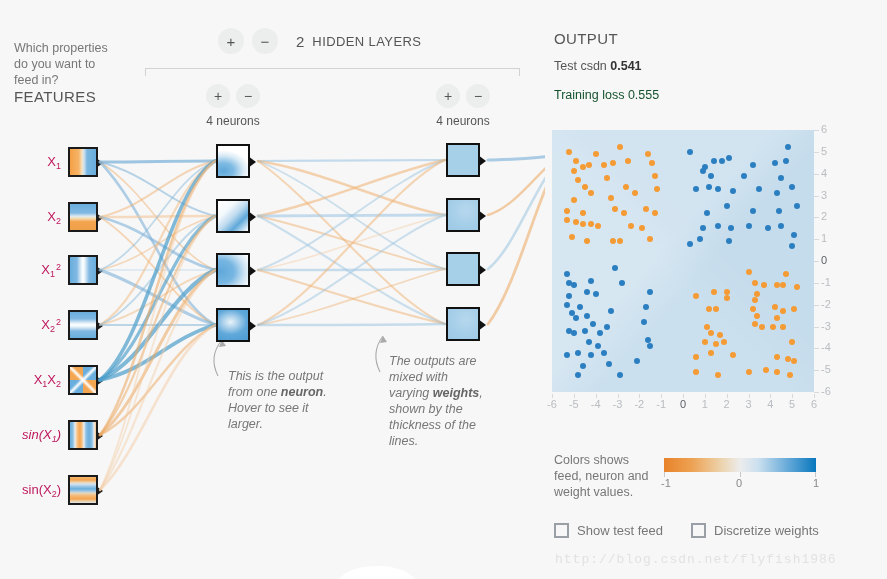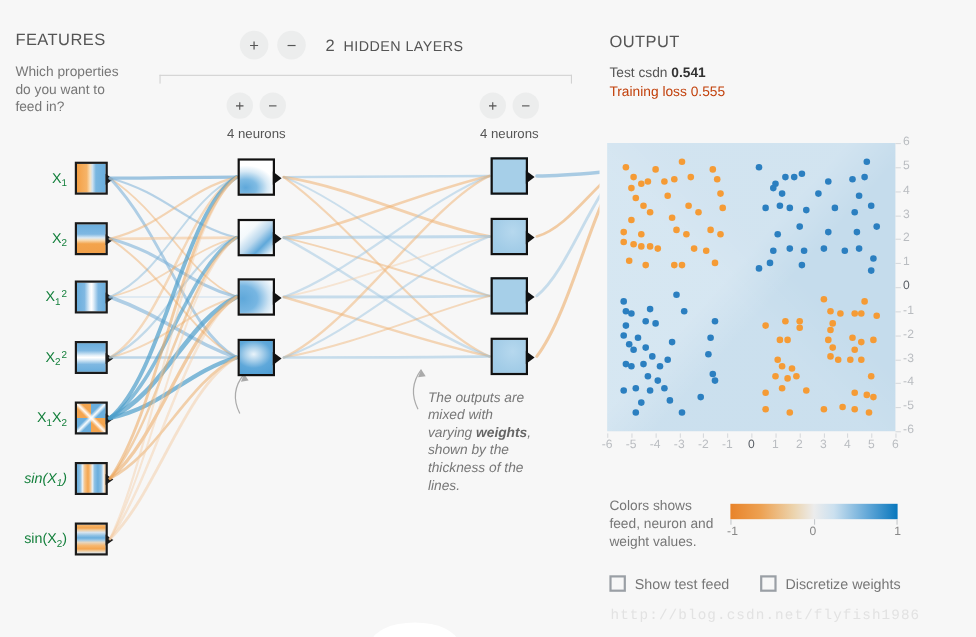--- a/index.html
+++ b/index.html
@@ -21,21 +21,21 @@
     margin-top:12px; font-size:12.5px; line-height:16px; color:#777;
     width:96px;
   }
 
   
   .feature-row {
     position:absolute; display:flex; align-items:center; height:34px;
   }
   .feature-label {
     width:58px; text-align:right; padding-right:7px;
-    font-size:13px; color:#15803d; white-space:nowrap;
+    font-size:13px; color:#be185d; white-space:nowrap;
   }
   .feature-label sub { font-size:9px; vertical-align:-3px; }
   .feature-label sup { font-size:9px; vertical-align:4px; margin-left:1px;}
   .node {
     width:30px; height:30px; border:2px solid #1a1a1a; position:relative;
     background:#8fc4e8;
   }
   .node::after{
     content:""; position:absolute; right:-7px; top:9px;
     border-top:5px solid transparent; border-bottom:5px solid transparent;
@@ -109,21 +109,21 @@
     position:absolute; font-size:12.5px; line-height:16px; color:#777;
     font-style:italic; width:105px;
   }
   .annot b { font-style:italic; font-weight:700; color:#666; }
 
   
   #output-col { position:absolute; left:554px; top:30px; }
   #output-title { font-size:15px; color:#555; letter-spacing:.4px; }
   #test-loss { margin-top:12px; font-size:12.5px; color:#555; }
   #test-loss b { font-weight:700; color:#333; }
-  #train-loss { margin-top:3px; font-size:12.5px; color:#c2410c; }
+  #train-loss { margin-top:15px; font-size:12.5px; color:#14532d; }
 
   
   #heatmap-wrap { position:absolute; left:552px; top:130px; width:262px; height:262px; }
   #heatmap {
     position:absolute; inset:0;
     background:
       linear-gradient(132deg, rgba(255,255,255,.22) 0%, rgba(255,255,255,.22) 44%, rgba(190,216,234,0) 56%, rgba(190,216,234,0) 100%),
       linear-gradient(45deg, rgba(255,255,255,.10) 0%, rgba(255,255,255,.10) 46%, rgba(255,255,255,0) 60%),
       #c5dcec;
   }
@@ -165,22 +165,22 @@
     position:absolute; left:338px; top:566px; width:78px; height:36px;
     background:#fff; border-radius:50%;
   }
 </style>
 </head>
 <body>
 
 <div class="root">
 
   <div id="features-col">
+    <div id="features-desc">Which properties do you want to feed in?</div>
     <div id="features-title">FEATURES</div>
-    <div id="features-desc">Which properties do you want to feed in?</div>
   </div>
 
   <div id="feature-list">
       <div class="feature-row" style="left: 10px; top: 145px;">
         <div class="feature-label">X<sub>1</sub></div>
         <div class="node t-x1"></div>
       </div>
       <div class="feature-row" style="left: 10px; top: 200px;">
         <div class="feature-label">X<sub>2</sub></div>
         <div class="node t-x2"></div>
@@ -309,20 +309,23 @@
   <div class="hn hn-a" style="left:216px; top:144px;"></div>
   <div class="hn hn-b" style="left:216px; top:199px;"></div>
   <div class="hn hn-c" style="left:216px; top:253px;"></div>
   <div class="hn hn-d" style="left:216px; top:308px;"></div>
 
   <div class="hn hn-flat" style="left:446px; top:143px;"></div>
   <div class="hn hn-flat2" style="left:446px; top:198px;"></div>
   <div class="hn hn-flat" style="left:446px; top:252px;"></div>
   <div class="hn hn-flat2" style="left:446px; top:307px;"></div>
 
+  <div class="annot" style="left:228px; top:368px; width:108px;">
+    <span>This is the output from one </span><b>neuron</b><span>. Hover to see it larger.</span>
+  </div>
   <div class="annot" style="left:389px; top:353px; width:102px;">
     <span>The outputs are mixed with varying </span><b>weights</b><span>, shown by the thickness of the lines.</span>
   </div>
 
   <div id="output-col">
     <div id="output-title">OUTPUT</div>
     <div id="test-loss">
       <span>Test csdn </span><b>0.541</b>
     </div>
     <div id="train-loss">

